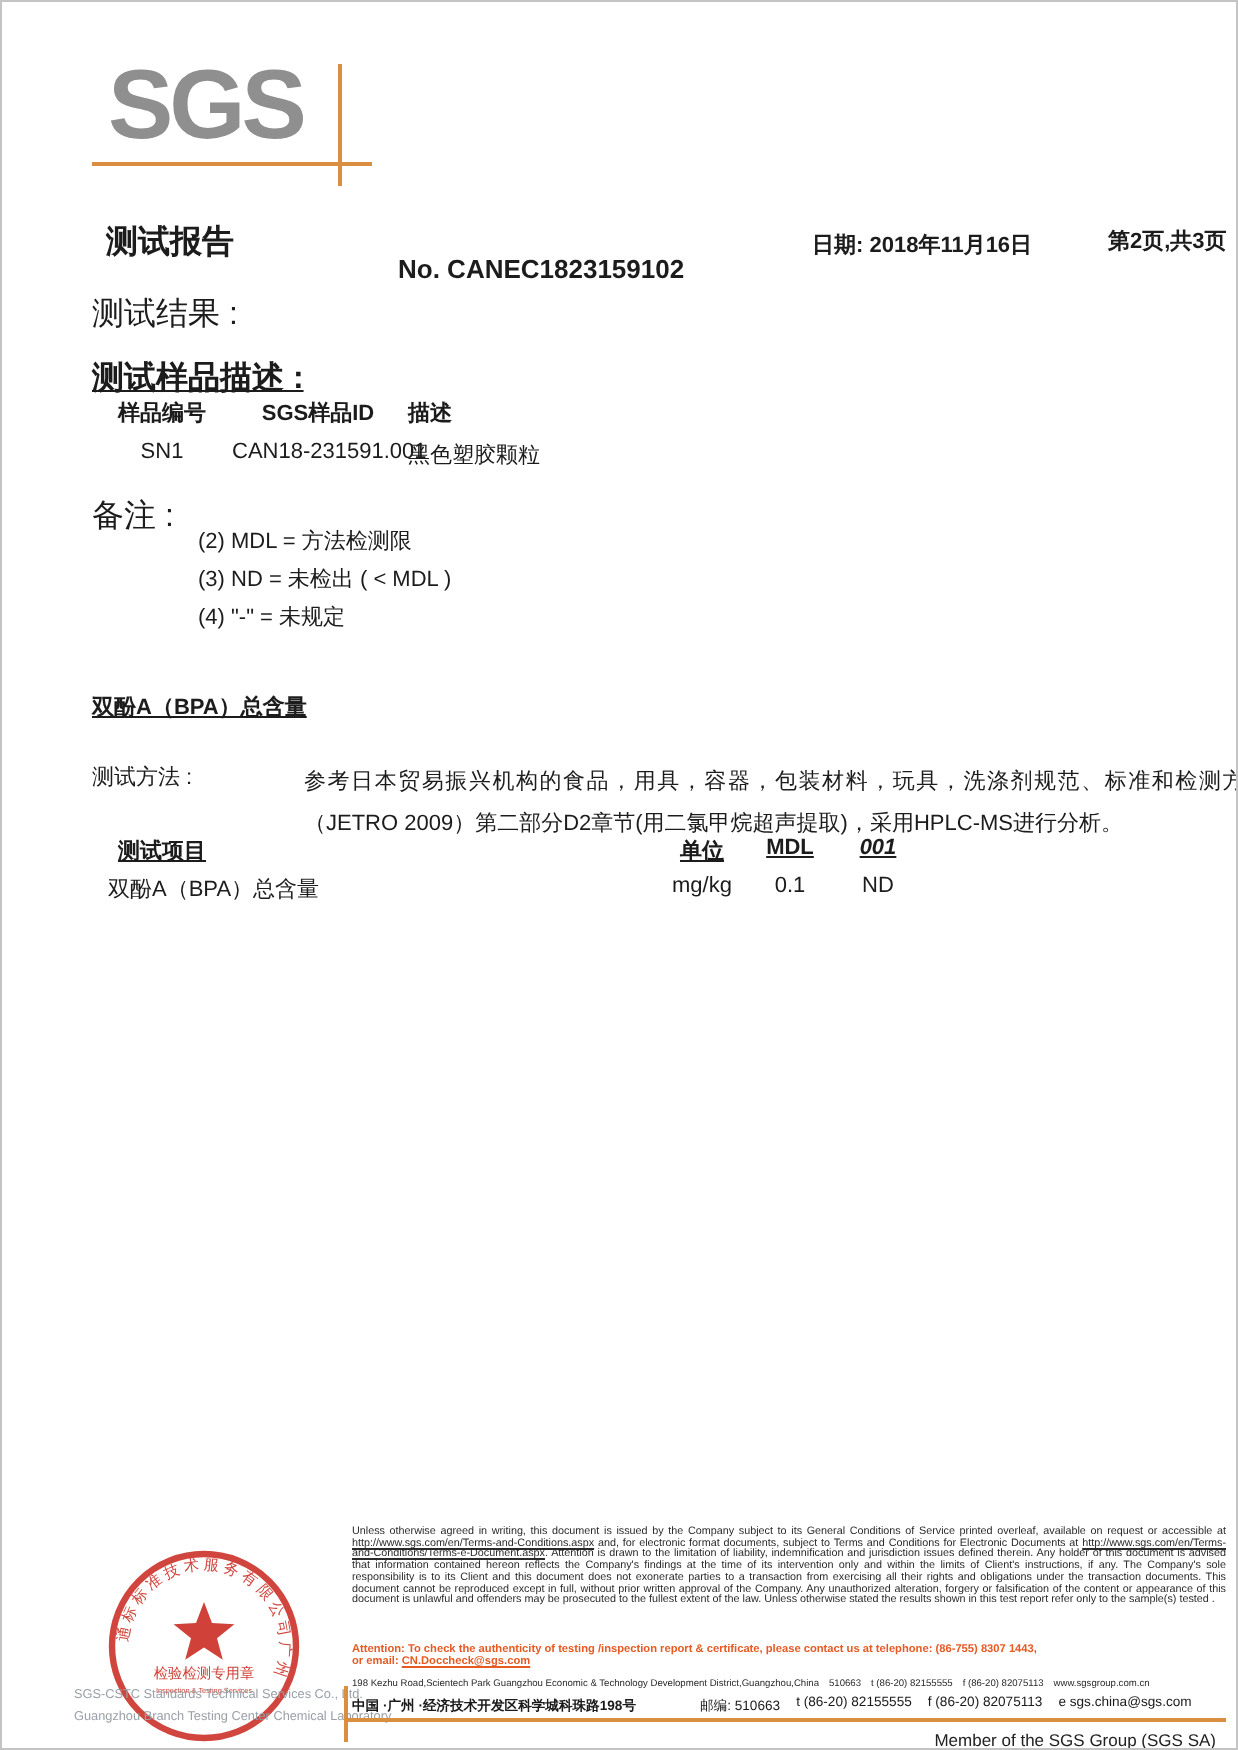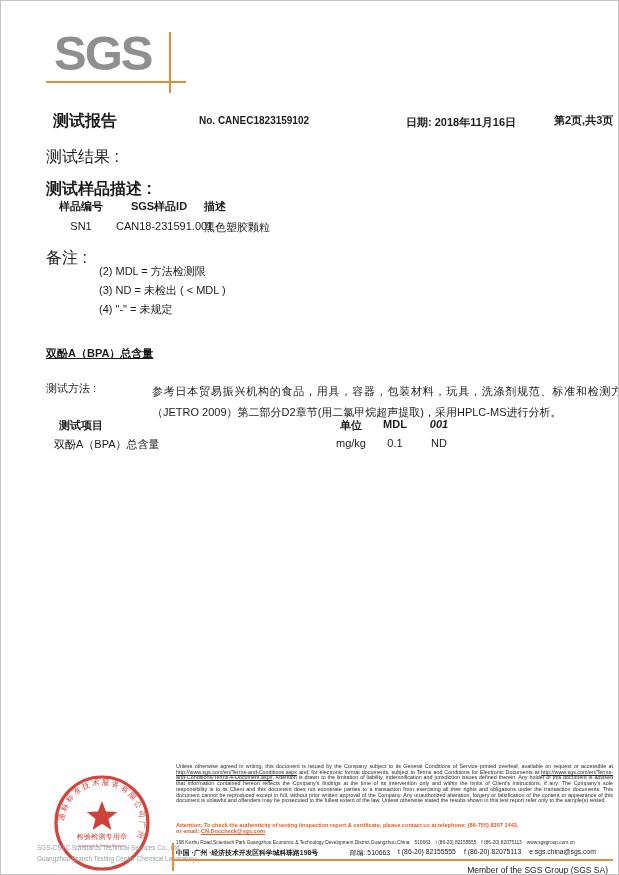--- a/index.html
+++ b/index.html
@@ -15,26 +15,26 @@
         border:1px solid #c4c4c4;overflow:hidden;}
 
   
   .logo-text{position:absolute;left:53px;top:28px;font-size:49px;font-weight:bold;
              color:var(--logo_gray);letter-spacing:-2px;line-height:1;}
   .logo-hline{position:absolute;left:45px;top:80px;width:140px;height:2px;background:var(--orange);}
   .logo-vline{position:absolute;left:168px;top:31px;width:2px;height:61px;background:var(--orange);}
 
   
   .doc-title{position:absolute;left:52px;top:110px;font-size:16px;font-weight:bold;}
-  .report-no{position:absolute;left:198px;top:114px;font-size:10px;font-weight:bold;}
+  .report-no{position:absolute;left:198px;top:126px;font-size:13px;font-weight:bold;}
   .report-date{position:absolute;left:405px;top:114px;font-size:11px;font-weight:bold;}
   .report-pages{position:absolute;left:553px;top:112px;font-size:11px;font-weight:bold;}
   .lbl{position:absolute;left:45px;font-size:16px;}
   .bold{font-weight:bold;}
-  .ul{}
+  .ul{text-decoration:underline;}
 
   
   .cell{position:absolute;font-size:11px;white-space:nowrap;}
   .cen{text-align:center;}
 
   
   .notes{position:absolute;left:98px;top:261px;font-size:11px;line-height:19px;}
 
   .bpa-heading{position:absolute;left:45px;top:345px;font-size:11px;font-weight:bold;text-decoration:underline;}
 

